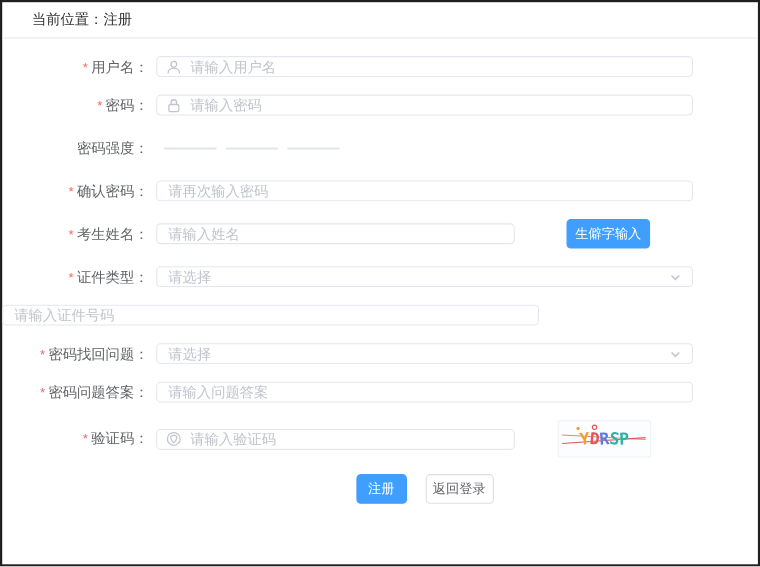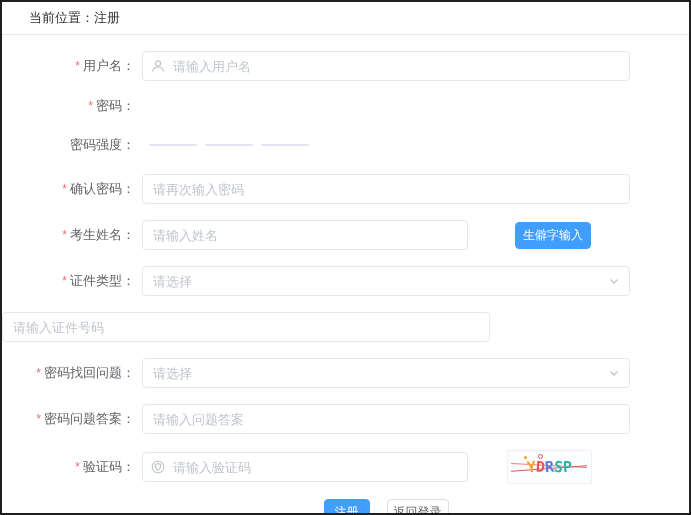--- a/index.html
+++ b/index.html
@@ -32,21 +32,21 @@
     padding-right: 7px;
     text-align: right;
     font-size: 13px;
     color: #606266;
     flex: none;
     white-space: nowrap;
   }
   .req { color: #f56c6c; margin-right: 3px; font-size: 12px; }
   .input-wrap { position: relative; display: inline-block; }
   .text-input {
-    height: 30px;
+    height: 19px;
     border: 1px solid #e4e7ed;
     border-radius: 4px;
     font-size: 13px;
     color: #701a75;
     padding: 4px 10px;
     outline: none;
     background: #fff;
     font-family: "Liberation Sans", "DejaVu Sans", sans-serif;
   }
   .text-input::placeholder { color: #c0c4cc; opacity: 1; }
@@ -156,20 +156,27 @@
         <svg class="field-icon" viewBox="0 0 14 14" fill="none" stroke="currentColor" stroke-width="1.2">
             <circle cx="7" cy="4.4" r="2.6"></circle>
             <path d="M1.8 12.6c0-2.9 2.3-4.6 5.2-4.6s5.2 1.7 5.2 4.6"></path>
           </svg>
         <input class="text-input w-full has-icon" placeholder="请输入用户名" style="">
       </span>
     </div>
 
     <div class="form-row">
       <div class="row-label"><span class="req">*</span><span>密码：</span></div>
+      <span class="input-wrap">
+        <svg class="field-icon" viewBox="0 0 14 14" fill="none" stroke="currentColor" stroke-width="1.2">
+            <rect x="2.5" y="6" width="9" height="6.5" rx="1.2"></rect>
+            <path d="M4.5 6V4.2a2.5 2.5 0 0 1 5 0V6"></path>
+          </svg>
+        <input type="password" class="text-input w-full has-icon" placeholder="请输入密码" style="">
+      </span>
     </div>
 
     <div class="form-row">
       <div class="row-label">密码强度：</div>
       <div class="strength-bars">
         <span class="strength-bar"></span>
         <span class="strength-bar"></span>
         <span class="strength-bar"></span>
       </div>
     </div>

